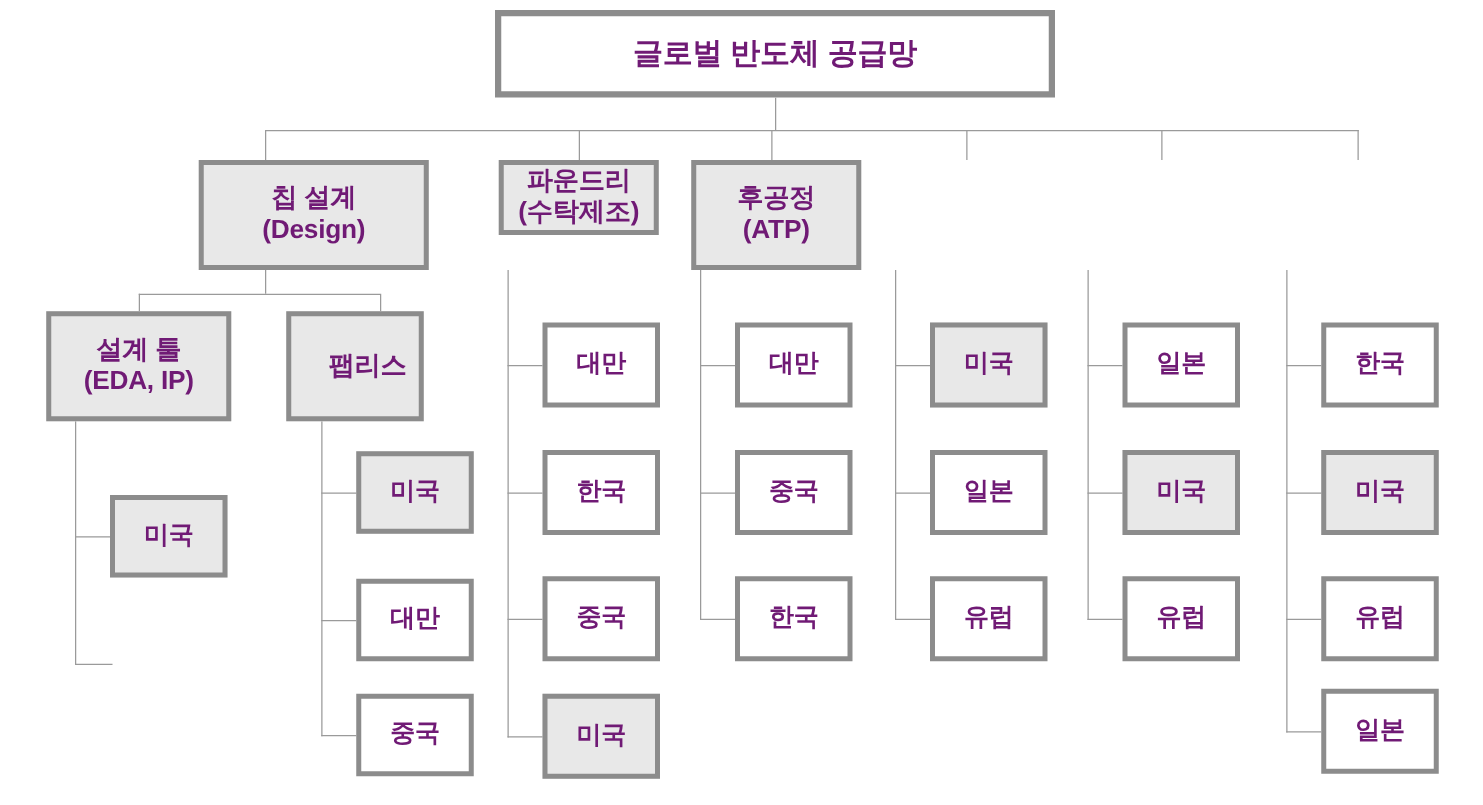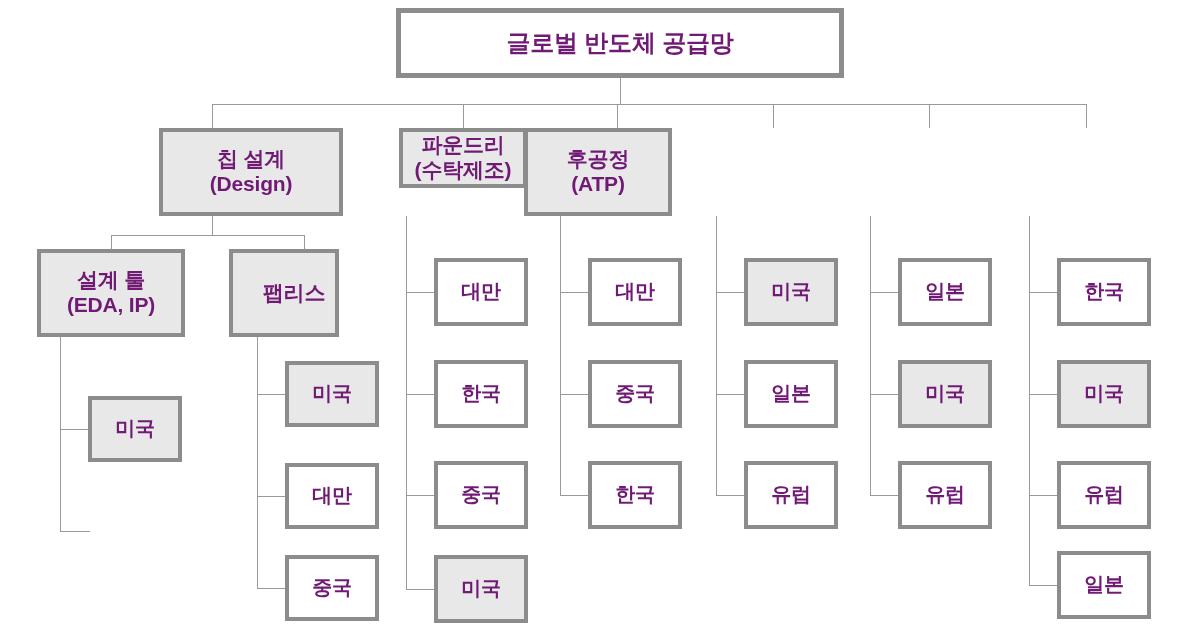--- a/index.html
+++ b/index.html
@@ -83,21 +83,21 @@
   <div class="edge h" style="left:1029px;top:394px;width:30px;"></div>
   <div class="edge h" style="left:1029px;top:495px;width:30px;"></div>
   <div class="edge h" style="left:1029px;top:585px;width:30px;"></div>
 
   <div class="node root" style="left: 396px; top: 8px; width: 448px; height: 70px;">글로벌 반도체 공급망</div>
 
   <div class="node lvl2 fill" style="left: 131px; top: 128px; width: 184px; height: 88px; margin-left: 28px;">칩 설계
 (Design)</div>
   <div class="node lvl2 fill" style="left: 399px; top: 128px; width: 128px; height: 60px;">파운드리
 (수탁제조)</div>
-  <div class="node lvl2 fill" style="left: 524px; top: 128px; width: 148px; height: 88px;">후공정
+  <div class="node lvl2 fill" style="left: 553px; top: 128px; width: 136px; height: 88px;">후공정
 (ATP)</div>
 
   <div class="node lvl3 fill" style="left: 37px; top: 249px; width: 148px; height: 88px;">설계 툴
 (EDA, IP)</div>
   <div class="node lvl3 fill" style="left: 229px; top: 249px; width: 110px; height: 88px; padding-left: 20px;">팹리스</div>
 
   <div class="node leaf fill" style="left: 88px; top: 396px; width: 94px; height: 66px;">미국</div>
 
   <div class="node leaf fill" style="left: 285px; top: 361px; width: 94px; height: 66px;">미국</div>
   <div class="node leaf" style="left: 285px; top: 463px; width: 94px; height: 66px;">대만</div>

